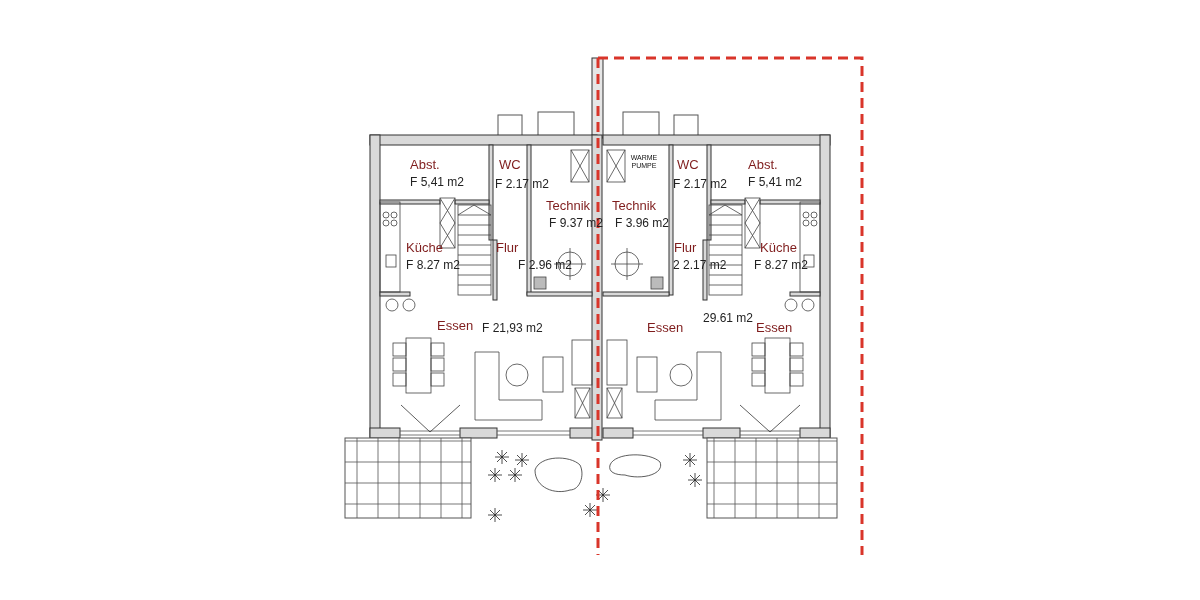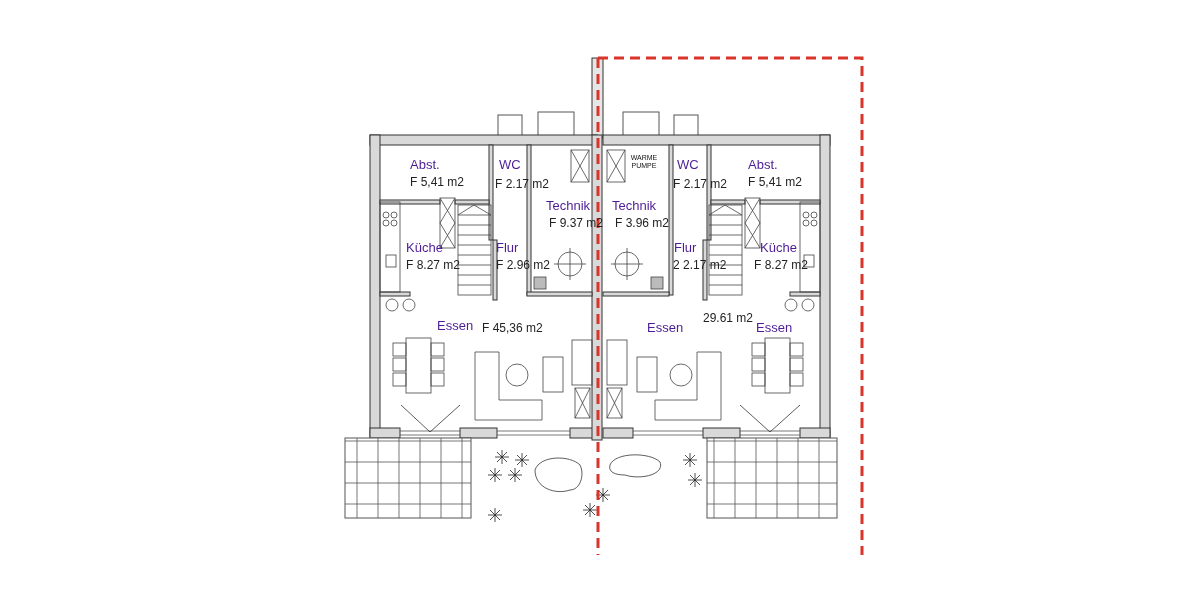--- a/index.html
+++ b/index.html
@@ -1,19 +1,19 @@
 <!DOCTYPE html>
 <html><head>
 <meta charset="utf-8">
 <style>
   html, body { margin: 0; padding: 0; background: #ffffff; }
   body { width: 1200px; height: 600px; position: relative; overflow: hidden;
          font-family: "Liberation Sans", sans-serif; color: #1a1a1a; }
   #plan { position: absolute; left: 0; top: 0; }
-  .room-name { position: absolute; font-size: 13px; color: #4c1d95; white-space: nowrap; }
+  .room-name { position: absolute; font-size: 13px; color: #7f1d1d; white-space: nowrap; }
   .room-area { position: absolute; font-size: 12px; color: #222; white-space: nowrap; }
   .small-label { position: absolute; font-size: 7px; line-height: 8px; color: #111; text-align: center; }
 </style>
 </head>
 <body>
 
 <svg id="plan" width="1200" height="600" viewBox="0 0 1200 600" xmlns="http://www.w3.org/2000/svg">
   <defs>
     <pattern id="tiles" width="21" height="21" patternUnits="userSpaceOnUse">
       <rect width="21" height="21" fill="#fff" stroke="#555" stroke-width="0.8"></rect>
@@ -214,23 +214,23 @@
 
 <div class="room-name" style="left:410px;top:157px;">Abst.</div>
 <div class="room-area" style="left:410px;top:175px;">F 5,41 m2</div>
 <div class="room-name" style="left:499px;top:157px;">WC</div>
 <div class="room-area" style="left:495px;top:177px;">F 2.17 m2</div>
 <div class="room-name" style="left:546px;top:198px;">Technik</div>
 <div class="room-area" style="left:549px;top:216px;">F 9.37 m2</div>
 <div class="room-name" style="left:406px;top:240px;">Küche</div>
 <div class="room-area" style="left:406px;top:258px;">F 8.27 m2</div>
 <div class="room-name" style="left:496px;top:240px;">Flur</div>
-<div class="room-area" style="left:496px;top:258px;">F 2.96 m2</div>
+<div class="room-area" style="left:496px;top:258px;padding-left:22px;">F 2.96 m2</div>
 <div class="room-name" style="left:437px;top:318px;">Essen</div>
-<div class="room-area" style="left:482px;top:321px;">F 45,36 m2</div>
+<div class="room-area" style="left:482px;top:321px;">F 21,93 m2</div>
 
 <div class="small-label" style="left:629px;top:154px;width:30px;">WARME PUMPE</div>
 <div class="room-name" style="left:677px;top:157px;">WC</div>
 <div class="room-area" style="left:673px;top:177px;">F 2.17 m2</div>
 <div class="room-name" style="left:748px;top:157px;">Abst.</div>
 <div class="room-area" style="left:748px;top:175px;">F 5,41 m2</div>
 <div class="room-name" style="left:612px;top:198px;">Technik</div>
 <div class="room-area" style="left:615px;top:216px;">F 3.96 m2</div>
 <div class="room-name" style="left:674px;top:240px;">Flur</div>
 <div class="room-area" style="left:673px;top:258px;">2 2.17 m2</div>

